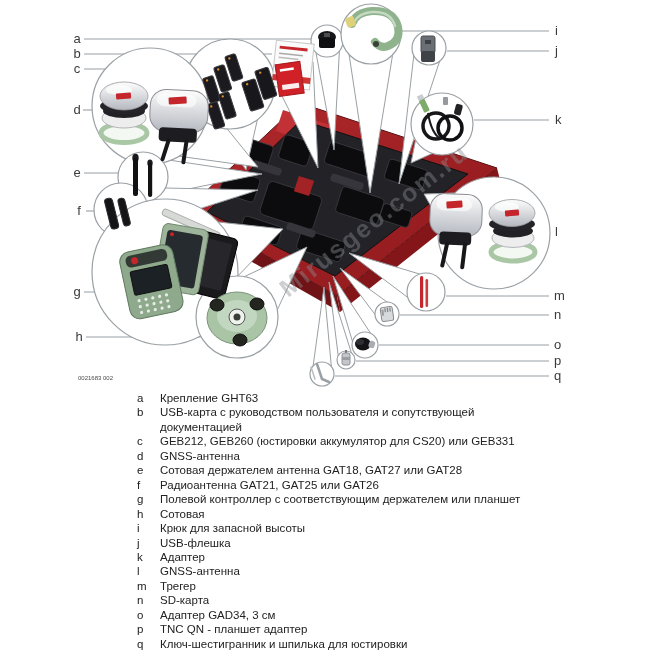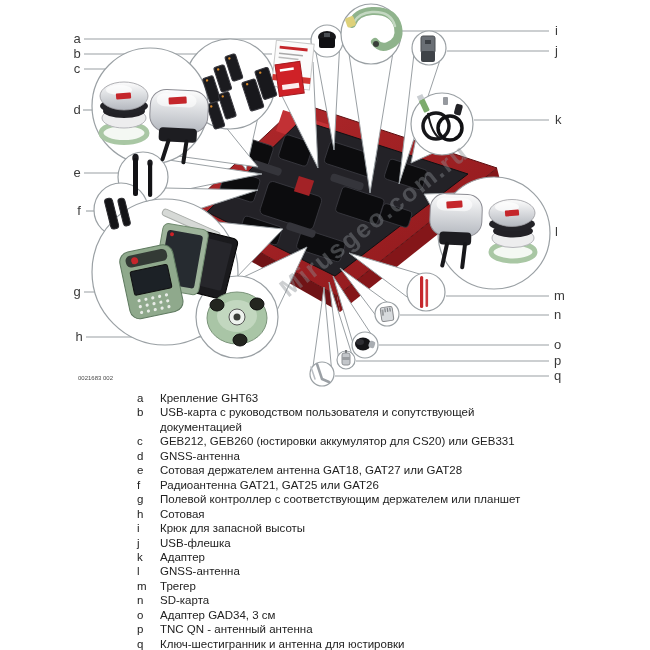--- a/index.html
+++ b/index.html
@@ -388,21 +388,21 @@
   <div class="legend-row">
         <span class="legend-letter">n</span>
         <span class="legend-text">SD-карта</span>
       </div>
   <div class="legend-row">
         <span class="legend-letter">o</span>
         <span class="legend-text">Адаптер GAD34, 3 см</span>
       </div>
   <div class="legend-row">
         <span class="legend-letter">p</span>
-        <span class="legend-text">TNC QN - антенный антенна</span>
+        <span class="legend-text">TNC QN - планшет адаптер</span>
       </div>
   <div class="legend-row">
         <span class="legend-letter">q</span>
-        <span class="legend-text">Ключ-шестигранник и антенна для юстировки</span>
+        <span class="legend-text">Ключ-шестигранник и шпилька для юстировки</span>
       </div>
 </div>
 
 </div>
 
 </body></html>

